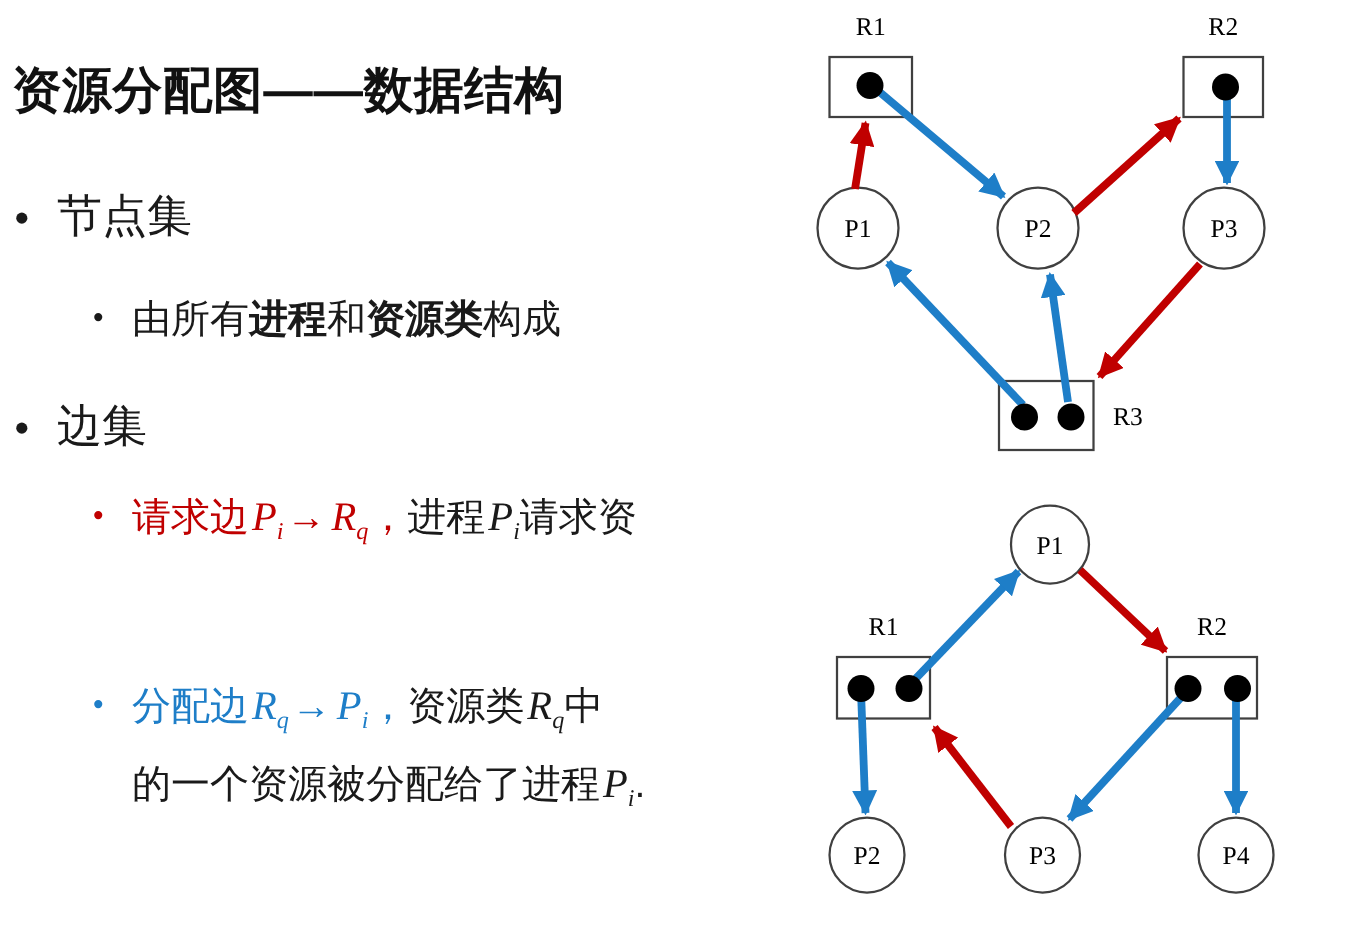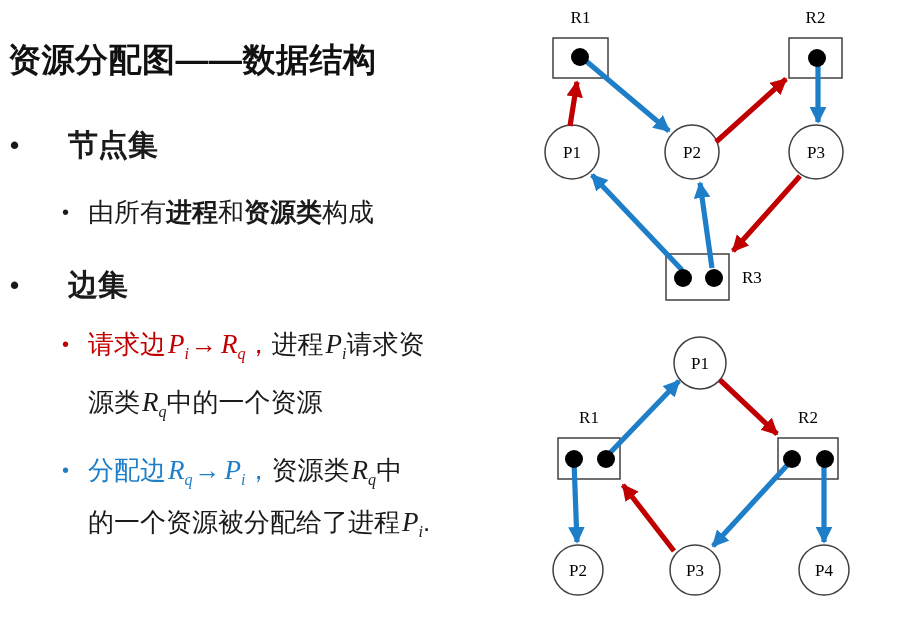--- a/index.html
+++ b/index.html
@@ -5,21 +5,21 @@
   :root { --red:#C00000; --blue:#1E7EC8; --ink:#1A1A1A; }
   * { margin:0; padding:0; box-sizing:border-box; }
   body { font-family:"Liberation Sans", sans-serif; background:#fff; }
   .slide { position:relative; width:900px; height:629px; background:#fff; overflow:hidden; }
 
   .title { position:absolute; left:8px; top:38px; font-size:33px; font-weight:700; color:#111; letter-spacing:0.5px; }
 
   .row { position:absolute; display:flex; align-items:flex-start; color:var(--ink); line-height:1.25; }
   .row-l1 { left:10px; }
   .row-l1 .bdot { width:28px; font-size:26px; font-weight:700; padding-top:3px; }
-  .row-l1 .blabel { font-size:30px; font-weight:700;margin-left:30px; }
+  .row-l1 .blabel { font-size:30px; font-weight:400; }
 
   .row-l2 { left:62px; font-size:26px; }
   .row-l2 .bdot { width:26px; font-size:20px; padding-top:4px; }
   .cont { position:absolute; left:88px; font-size:26px; color:var(--ink); line-height:1.25; }
 
   .red { color:var(--red); }
   .blue { color:var(--blue); }
   b { font-weight:700; }
 
   .mi { font-family:"Liberation Serif", serif; font-style:italic; font-size:1.04em; padding-left:2px; }
@@ -54,23 +54,20 @@
     <span class="blabel">边集</span>
   </div>
 
   <div class="row row-l2" style="top:328px">
     <span class="bdot red">•</span>
     <span>
       <span class="red"><span>请求边</span><i class="mi">P</i><sub class="ms">i</sub><span class="arr">→</span><i class="mi">R</i><sub class="ms">q</sub><span>，</span></span><span>进程</span><i class="mi">P</i><sub class="ms">i</sub><span>请求资</span>
     </span>
   </div>
 
-  <div class="cont" style="top:386px">
-    <span>源类</span><i class="mi">R</i><sub class="ms">q</sub><span>中的一个资源</span>
-  </div>
 
   <div class="row row-l2" style="top:454px">
     <span class="bdot blue">•</span>
     <span>
       <span class="blue"><span>分配边</span><i class="mi">R</i><sub class="ms">q</sub><span class="arr">→</span><i class="mi">P</i><sub class="ms">i</sub><span>，</span></span><span>资源类</span><i class="mi">R</i><sub class="ms">q</sub><span>中</span>
     </span>
   </div>
 
   <div class="cont" style="top:506px">
     <span>的一个资源被分配给了进程</span><i class="mi">P</i><sub class="ms">i</sub><span>.</span>

